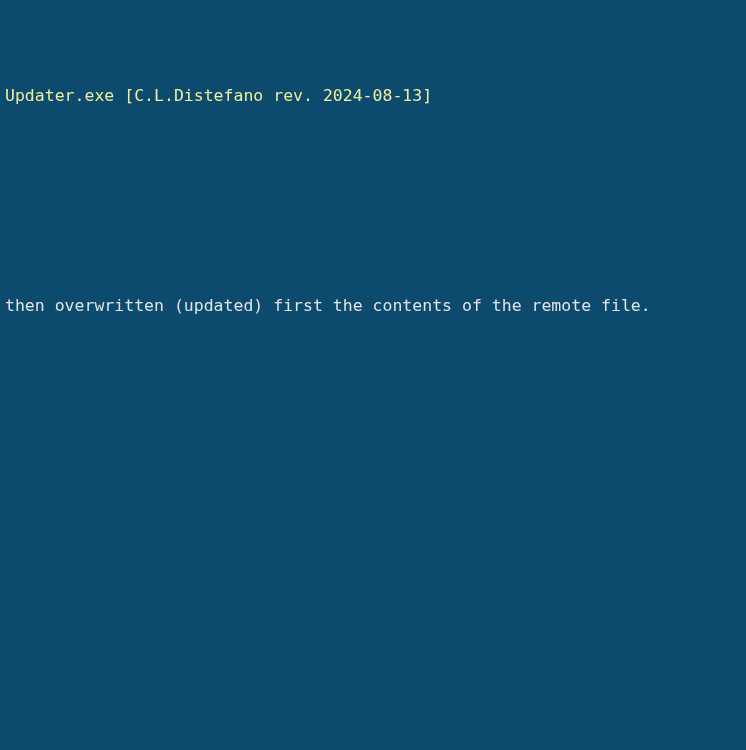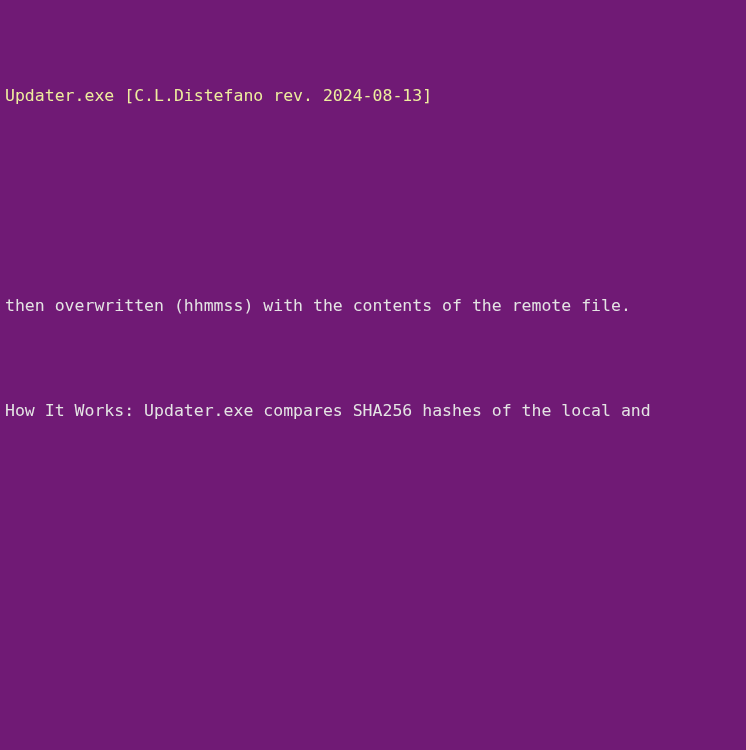--- a/index.html
+++ b/index.html
@@ -10,21 +10,21 @@
   }
   body {
     width: 746px;
     height: 750px;
     overflow: hidden;
     font-family: "DejaVu Sans Mono", "Liberation Mono", monospace;
   }
   #console {
     width: 746px;
     height: 750px;
-    background: #701a75;
+    background: #0c4a6e;
     padding: 4px 0 0 5px;
     box-sizing: border-box;
     color: #e6e6e6;
     font-size: 16.5px;
     line-height: 26.3px;
     letter-spacing: 0px;
     white-space: pre;
     font-family: "DejaVu Sans Mono", "Liberation Mono", monospace;
   }
   .line {
@@ -40,23 +40,22 @@
 <body>
 
 <div id="console">
 
   <div class="line c-yellow">Updater.exe [C.L.Distefano rev. 2024-08-13]</div>
 
 
 
 
 
-  <div class="line c-white">then overwritten (hhmmss) with the contents of the remote file.</div>
+  <div class="line c-white">then overwritten (updated) first the contents of the remote file.</div>
 
-  <div class="line c-white">How It Works: Updater.exe compares SHA256 hashes of the local and</div>
 
   
 
   
 
   
 
   
 
   

